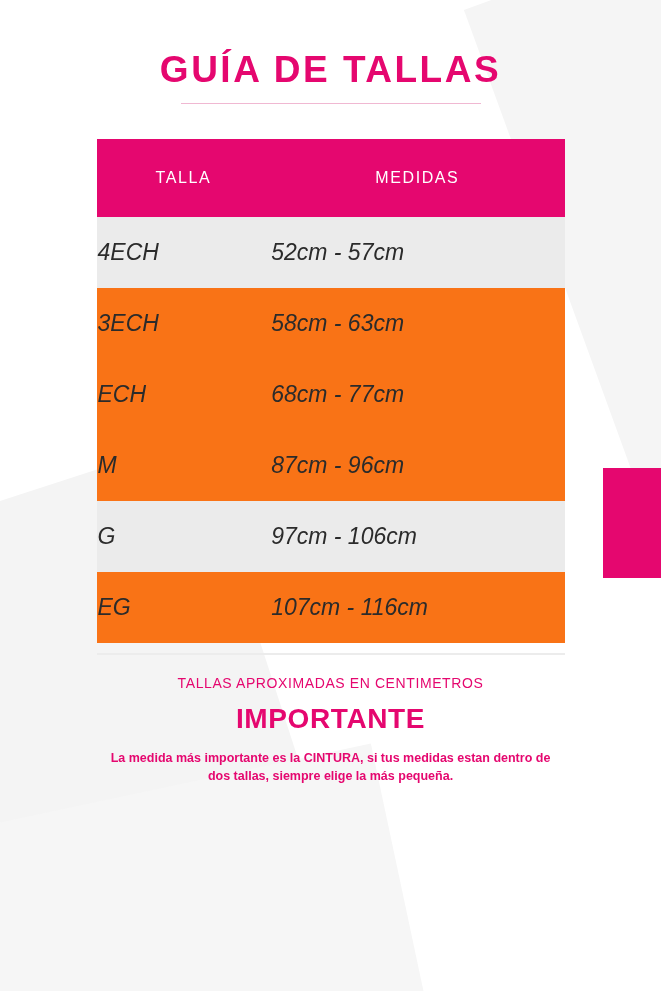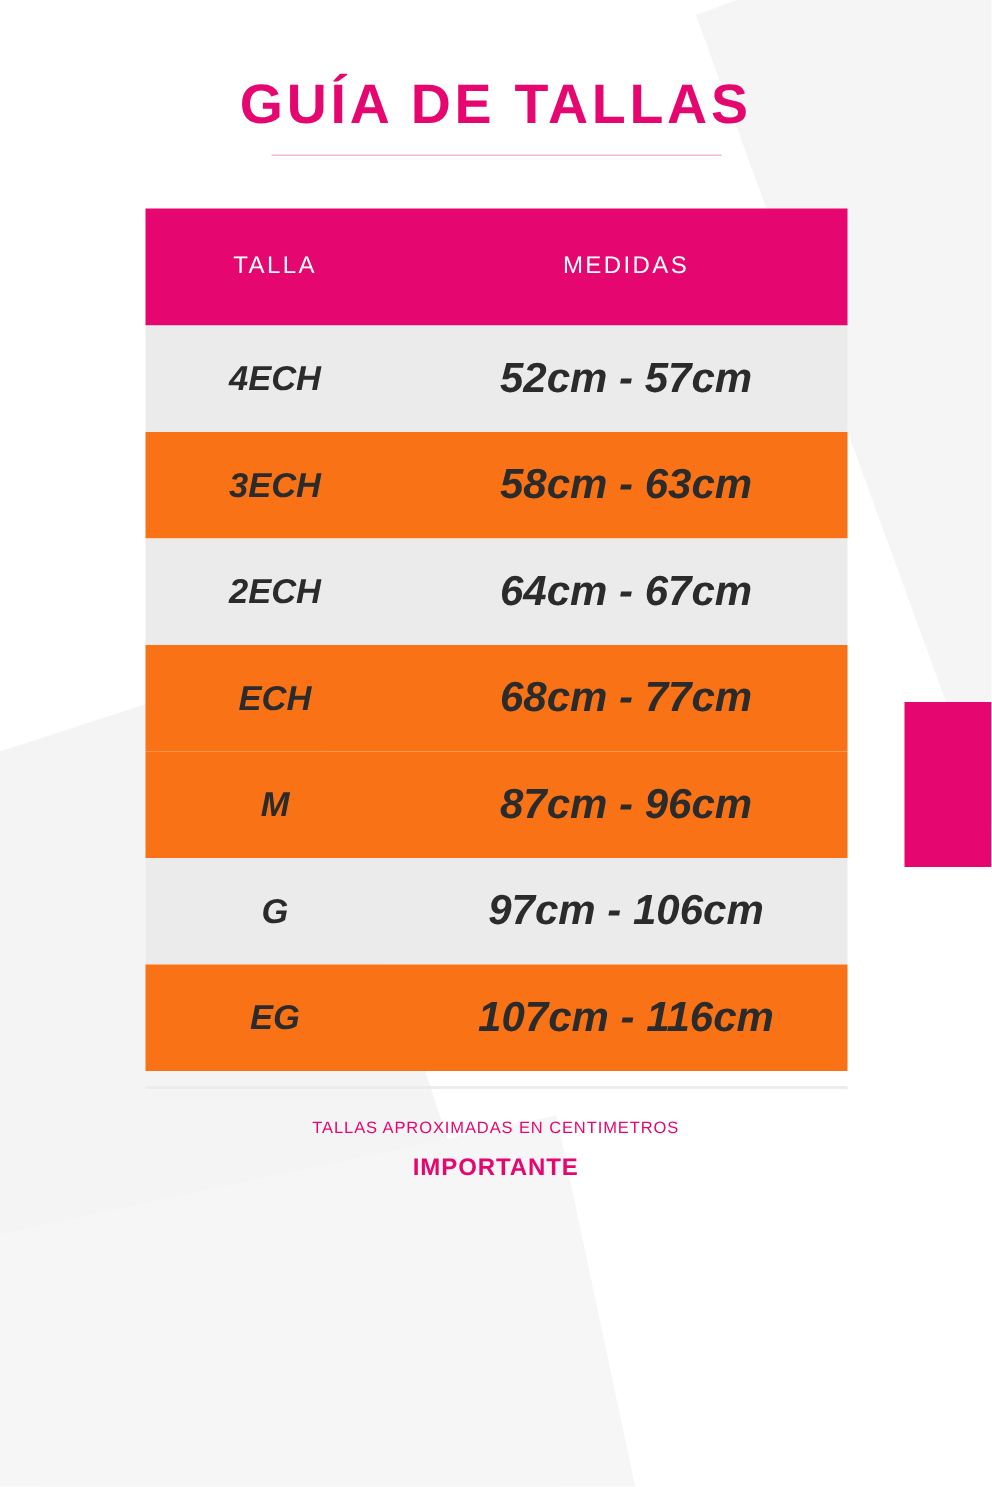--- a/index.html
+++ b/index.html
@@ -111,60 +111,59 @@
     font-weight: normal;
     letter-spacing: 1.6px;
     height: 76px;
     vertical-align: middle;
   }
   table.size-table th.col-talla { width: 37%; }
   table.size-table th.col-medidas { width: 63%; }
 
   table.size-table td {
     height: 69px;
-    text-align: center;
     vertical-align: middle;
     font-size: 23px;
     font-style: italic;
-    font-weight: bold;
+    font-weight: normal;
     color: #2b2b2b;
   }
   table.size-table tr.row-alt td {
     background: #ebebeb;
   }
   table.size-table tr.row-plain td {
     background: #f97316;
   }
   table.size-table td.cell-size {
     font-size: 23px;
   }
   table.size-table td.cell-measure {
-    font-size: 28px;
+    font-size: 23px;
   }
 
   .footer-rule {
     width: 468px;
     height: 2px;
     background: #ececec;
     margin: 10px auto 0 auto;
   }
 
   .footer {
     text-align: center;
     margin-top: 20px;
   }
   .footer-approx {
     color: #e5076f;
-    font-size: 11px;
+    font-size: 14px;
     letter-spacing: 0.6px;
     margin: 0;
   }
   .footer-important {
     color: #e5076f;
-    font-size: 16px;
+    font-size: 28px;
     font-weight: bold;
     letter-spacing: 0.6px;
     margin: 12px 0 0 0;
   }
   .footer-note {
     color: #e5076f;
     font-size: 12.5px;
     font-weight: bold;
     line-height: 1.45;
     margin: 14px auto 0 auto;
@@ -198,24 +197,20 @@
         </thead>
         <tbody>
           <tr class="row-alt">
             <td class="cell-size">4ECH</td>
             <td class="cell-measure">52cm - 57cm</td>
           </tr>
           <tr class="row-plain">
             <td class="cell-size">3ECH</td>
             <td class="cell-measure">58cm - 63cm</td>
           </tr>
-          <tr class="row-alt">
-            <td class="cell-size">2ECH</td>
-            <td class="cell-measure">64cm - 67cm</td>
-          </tr>
           <tr class="row-plain">
             <td class="cell-size">ECH</td>
             <td class="cell-measure">68cm - 77cm</td>
           </tr>
           <tr class="row-plain">
             <td class="cell-size">M</td>
             <td class="cell-measure">87cm - 96cm</td>
           </tr>
           <tr class="row-alt">
             <td class="cell-size">G</td>
@@ -227,16 +222,17 @@
           </tr>
         </tbody>
       </table>
     </div>
 
     <div class="footer-rule"></div>
 
     <div class="footer">
       <p class="footer-approx">TALLAS APROXIMADAS EN CENTIMETROS</p>
       <p class="footer-important">IMPORTANTE</p>
+      <p class="footer-note">La medida más importante es la CINTURA, si tus medidas estan dentro de dos tallas, siempre elige la más pequeña.</p>
     </div>
 
   </div>
 </div>
 
 </body></html>

